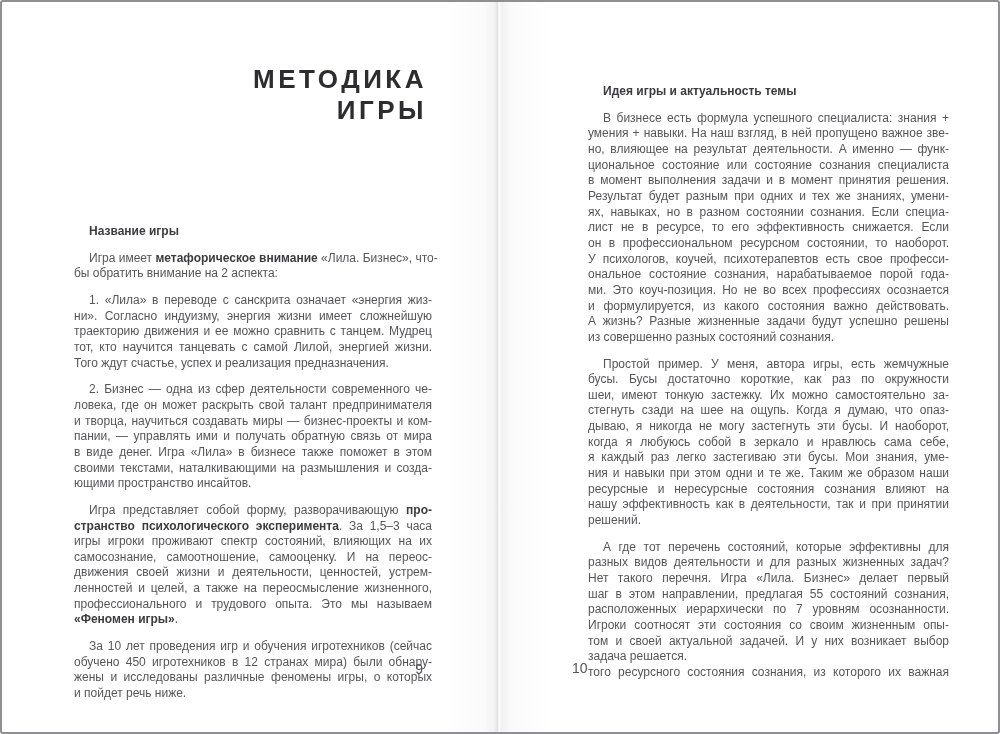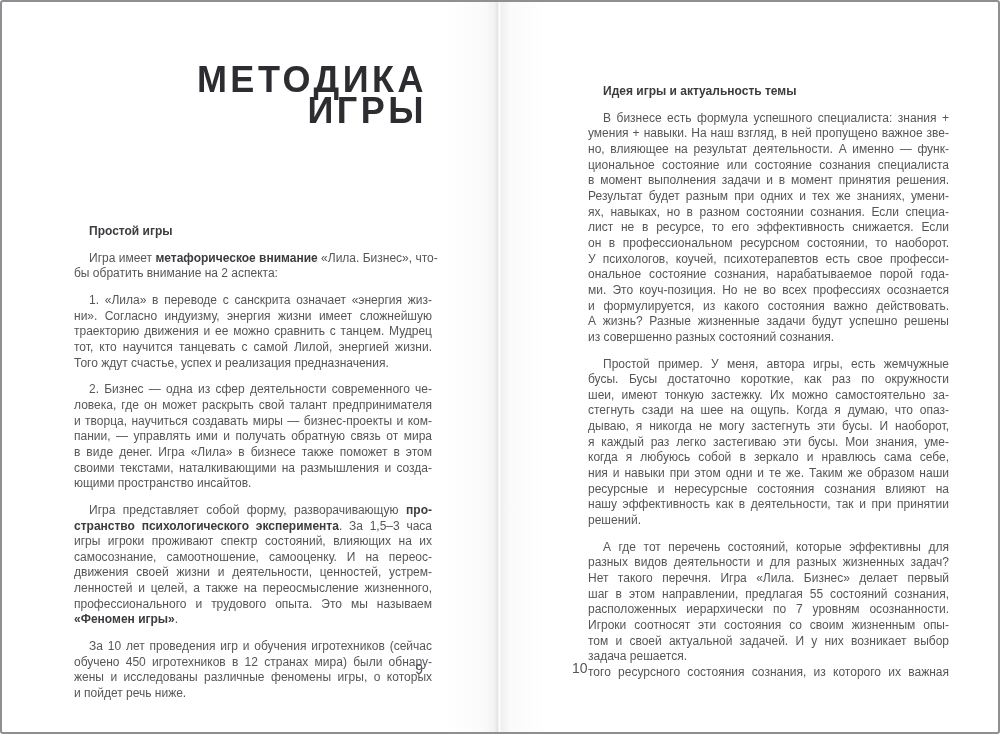--- a/index.html
+++ b/index.html
@@ -31,21 +31,21 @@
       rgba(255,255,255,0.6) 51.5%,
       rgba(0,0,0,0.06) 53.5%,
       rgba(0,0,0,0.02) 62%,
       rgba(0,0,0,0)    100%);
     pointer-events: none;
   }
   .chapter-title {
     position: absolute;
     left: 63px; top: 64px; width: 364px;
     text-align: right;
-    font-size: 36px;
+    font-size: 26px;
     line-height: 31px;
     font-weight: bold;
     letter-spacing: 3.5px;
     color: var(--title_text, #2d2d31);
   }
   .textblock {
     position: absolute;
     width: 380px;
     font-size: 12px;
     line-height: 15.65px;
@@ -86,21 +86,21 @@
 
   <div class="gutter"></div>
 
   <div>
     <div class="chapter-title">
       <div>МЕТОДИКА</div>
       <div>ИГРЫ</div>
     </div>
     <div class="textblock left-text">
         <div class="para heading">
-          <div class="line last ind">Простой игры</div>
+          <div class="line last ind">Название игры</div>
         </div>
         <div class="para">
           <div class="line ind">Игра имеет <b>метафорическое внимание</b> «Лила. Бизнес», что-</div>
           <div class="line last">бы обратить внимание на 2 аспекта:</div>
         </div>
         <div class="para">
           <div class="line ind">1. «Лила» в переводе с санскрита означает «энергия жиз-</div>
           <div class="line">ни». Согласно индуизму, энергия жизни имеет сложнейшую</div>
           <div class="line">траекторию движения и ее можно сравнить с танцем. Мудрец</div>
           <div class="line">тот, кто научится танцевать с самой Лилой, энергией жизни.</div>
@@ -156,22 +156,22 @@
           <div class="line">и формулируется, из какого состояния важно действовать.</div>
           <div class="line">А жизнь? Разные жизненные задачи будут успешно решены</div>
           <div class="line last">из совершенно разных состояний сознания.</div>
         </div>
         <div class="para">
           <div class="line ind">Простой пример. У меня, автора игры, есть жемчужные</div>
           <div class="line">бусы. Бусы достаточно короткие, как раз по окружности</div>
           <div class="line">шеи, имеют тонкую застежку. Их можно самостоятельно за-</div>
           <div class="line">стегнуть сзади на шее на ощупь. Когда я думаю, что опаз-</div>
           <div class="line">дываю, я никогда не могу застегнуть эти бусы. И наоборот,</div>
+          <div class="line">когда я любуюсь собой в зеркало и нравлюсь сама себе,</div>
           <div class="line">я каждый раз легко застегиваю эти бусы. Мои знания, уме-</div>
-          <div class="line">когда я любуюсь собой в зеркало и нравлюсь сама себе,</div>
           <div class="line">ния и навыки при этом одни и те же. Таким же образом наши</div>
           <div class="line">ресурсные и нересурсные состояния сознания влияют на</div>
           <div class="line">нашу эффективность как в деятельности, так и при принятии</div>
           <div class="line last">решений.</div>
         </div>
         <div class="para">
           <div class="line ind">А где тот перечень состояний, которые эффективны для</div>
           <div class="line">разных видов деятельности и для разных жизненных задач?</div>
           <div class="line">Нет такого перечня. Игра «Лила. Бизнес» делает первый</div>
           <div class="line">шаг в этом направлении, предлагая 55 состояний сознания,</div>

